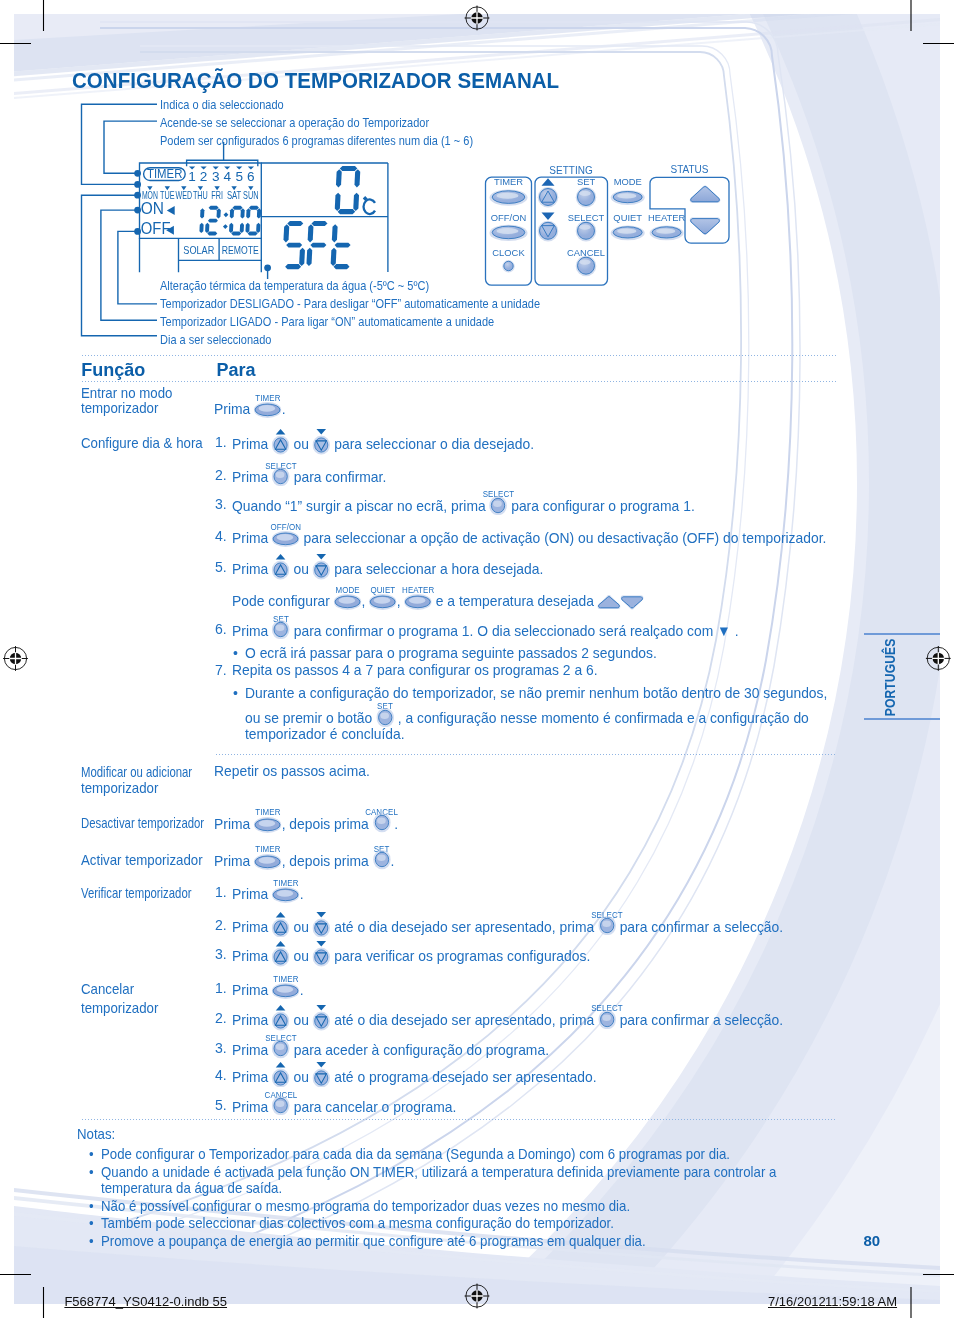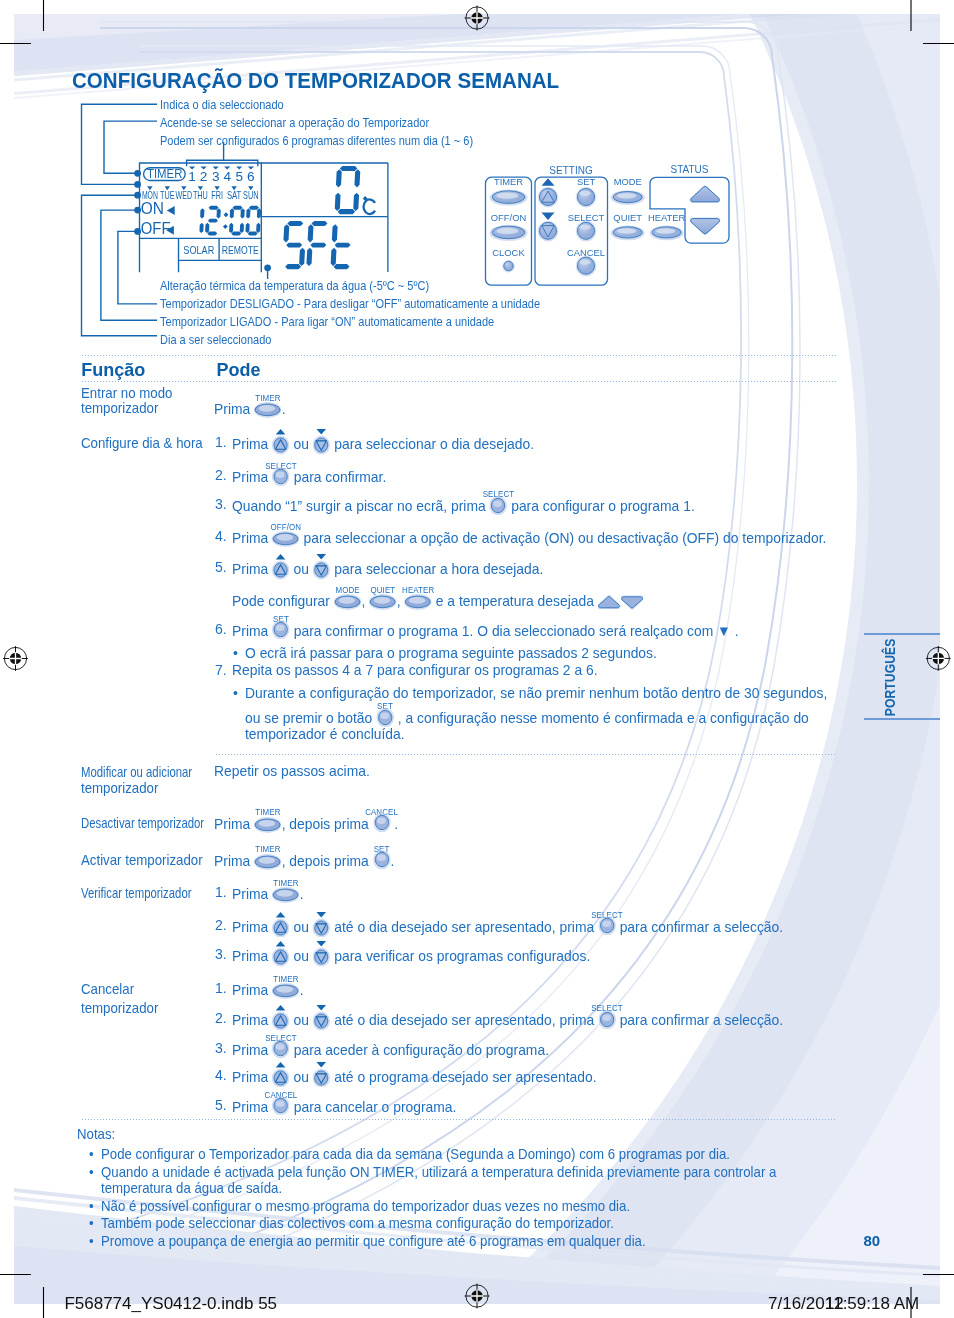--- a/index.html
+++ b/index.html
@@ -35,21 +35,21 @@
 .btnwrap .btn.btnud{bottom:-5.6px;}
 .btnwrap .btn svg{display:block;}
 .btncap{position:absolute;left:50%;transform:translateX(-50%);bottom:12.2px;color:#1f6fc0;
     font-size:8.6px;letter-spacing:0.1px;white-space:nowrap;line-height:1;}
 
 .dotline{position:absolute;height:1px;
   background-image:radial-gradient(circle,#8fb4e2 0.7px,transparent 0.8px);
   background-size:3px 1px;background-repeat:repeat-x;}
 
 .pgnum{position:absolute;color:#0b5ea8;font-weight:bold;font-size:15px;}
-.foot{position:absolute;color:#111;font-size:17px;white-space:nowrap;}
+.foot{position:absolute;color:#111;font-size:13px;white-space:nowrap;text-decoration:underline;}
 </style>
 </head>
 <body>
 
 <div id="page">
   <div id="bg">
     <svg width="954" height="1318" viewBox="0 0 954 1318" xmlns="http://www.w3.org/2000/svg">
       <defs>
         <linearGradient id="gTop" x1="0" y1="0" x2="1" y2="0">
           <stop offset="0" stop-color="#dfe4f2"></stop>
@@ -368,21 +368,21 @@
   <div class="st num" style="left:215.1px;top:1096.5px;">5.</div>
       <div class="st" style="left:232.0px;top:1096.5px;"><span>Prima </span><span class="btnwrap" style="width:19.2px"><span class="btncap">CANCEL</span><span class="btn">
             <svg width="19.2" height="19.2" viewBox="0 0 19.2 19.2">
               <circle cx="9.6" cy="9.6" r="9.6" fill="#b9cae9" opacity="0.62"></circle>
               <circle cx="9.6" cy="9.5" r="7.199999999999999" fill="#9db4df" stroke="#2a72bd" stroke-width="0.85"></circle>
               <ellipse cx="9.0" cy="7.699999999999999" rx="4.699999999999999" ry="3.3" fill="#ccd8ef" opacity="0.85"></ellipse>
             </svg>
           </span></span><span>  para cancelar o programa.</span></div>
 
   <div class="colhead" style="left:81.3px;top:360.3px;">Função</div>
-  <div class="colhead" style="left:216.4px;top:360.3px;">Pode</div>
+  <div class="colhead" style="left:216.4px;top:360.3px;">Para</div>
 
   <div class="dotline" style="left:81px;top:355px;width:755px;"></div>
   <div class="dotline" style="left:81px;top:380.5px;width:755px;"></div>
   <div class="dotline" style="left:215px;top:754.1px;width:621px;"></div>
   <div class="dotline" style="left:215px;top:1118.8px;width:621px;"></div>
   <div class="dotline" style="left:81px;top:1118.8px;width:134px;"></div>
 
   <div class="note" style="left:77px;top:1125.8px;">Notas:</div>
 
   <div class="note" style="left:89.1px;top:1145.6px;">•</div>

